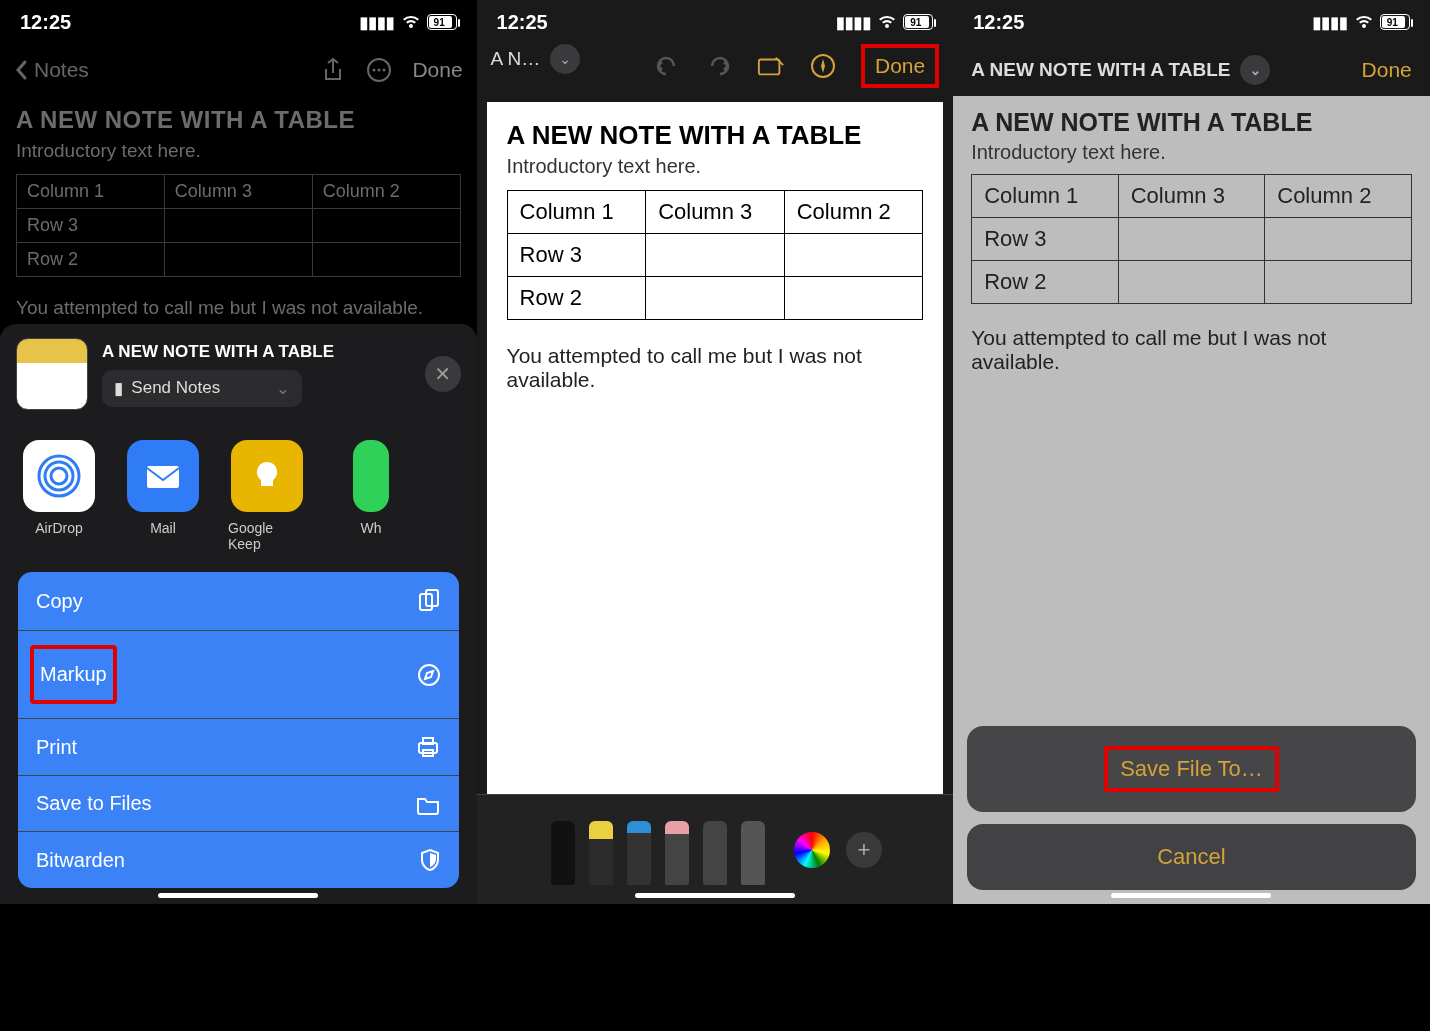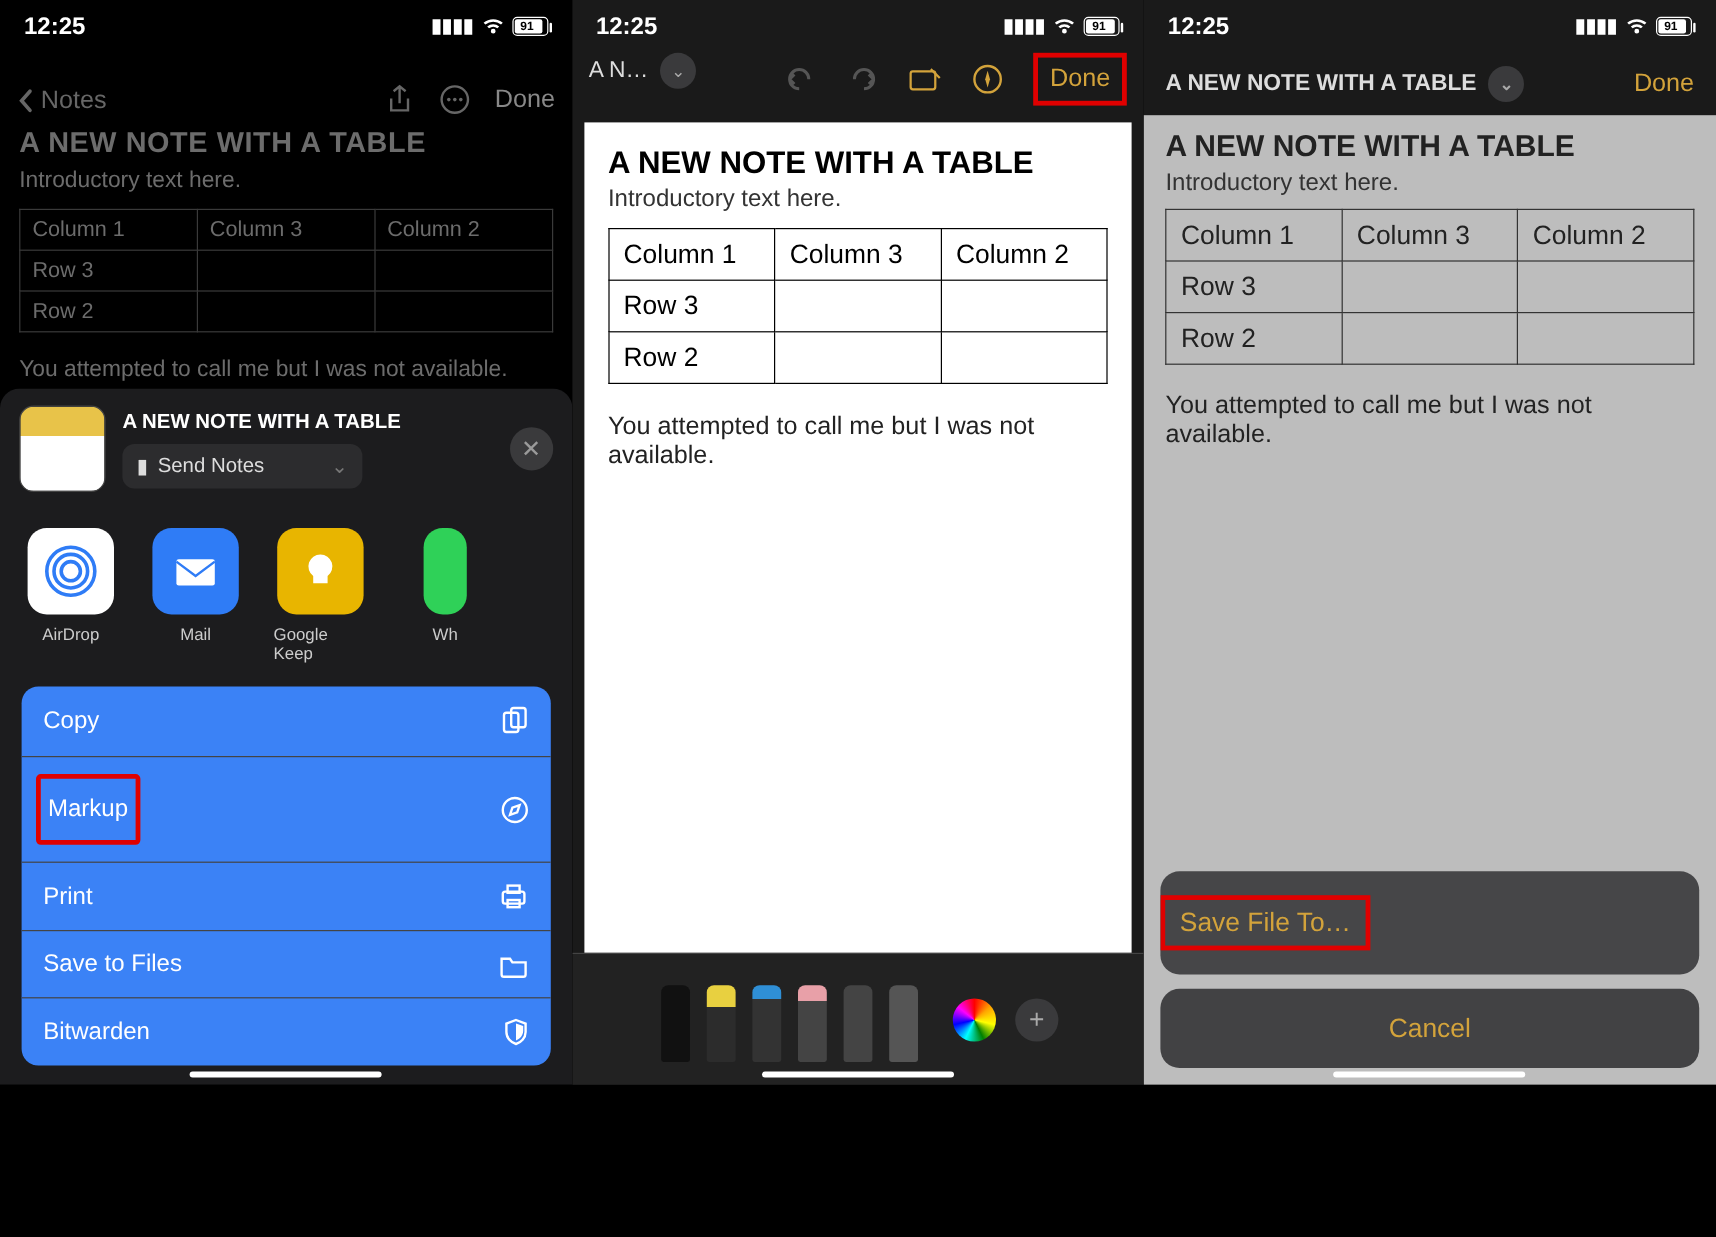--- a/index.html
+++ b/index.html
@@ -36,21 +36,21 @@
     font-size:10px; font-weight:700;
   }
   .battery::after{content:'';position:absolute;right:-4px;top:4px;width:2px;height:8px;background:#fff;border-radius:1px;}
   .battery-fill{background:#fff;height:100%;border-radius:2px;}
   .signal, .wifi { font-size:16px; }
 
   
   .nav {
     height: 52px;
     display:flex;
-    align-items:flex-end;
+    align-items:center;
     justify-content:space-between;
     padding:0 14px;
     color:#d3a33b;
     font-size:21px;
     gap:39px;
   }
   .nav .left { display:flex; align-items:center; gap:6px; color:#d3a33b;}
   .nav .left.dim { color:#666;}
   .nav .right-group{display:flex;align-items:center;gap:20px;}
   .nav-icon{width:26px;height:26px;display:inline-flex;align-items:center;justify-content:center;}
@@ -130,21 +130,21 @@
   .s3-nav .title{color:#ddd;font-size:19px;font-weight:600;display:flex;align-items:center;gap:10px;}
   .s3-content{position:relative;padding:12px 18px;color:#333;}
   .s3-title{font-size:25px;font-weight:800;margin-bottom:4px;color:#222;}
   .s3-intro{font-size:20px;margin-bottom:10px;color:#333;}
   .s3-table{border-collapse:collapse;width:100%;margin-bottom:22px;}
   .s3-table td{border:1px solid #333;padding:8px 12px;font-size:22px;color:#222;}
   .s3-body{font-size:21px;color:#222;}
 
   .s3-actionsheet{position:absolute;bottom:14px;left:14px;right:14px;}
   .s3-card{background:rgba(60,60,62,0.92);border-radius:16px;overflow:hidden;margin-bottom:12px;}
-  .s3-opt{padding:20px 0;text-align:left;font-size:22px;border-bottom:1px solid #555;}
+  .s3-opt{padding:20px 0;text-align:center;font-size:22px;border-bottom:1px solid #555;}
   .s3-opt:last-child{border-bottom:none;}
   .s3-save{color:#d3a33b;}
   .s3-del{color:#f24b4b;}
   .s3-cancel{background:rgba(60,60,62,0.96);border-radius:16px;padding:20px 0;text-align:center;font-size:22px;font-weight:400;color:#d3a33b;}
   .s3-redbox{display:inline-block;border:4px solid #e00000;padding:6px 12px;}
 
   svg{display:block;}
 </style>
 </head>
 <body>

